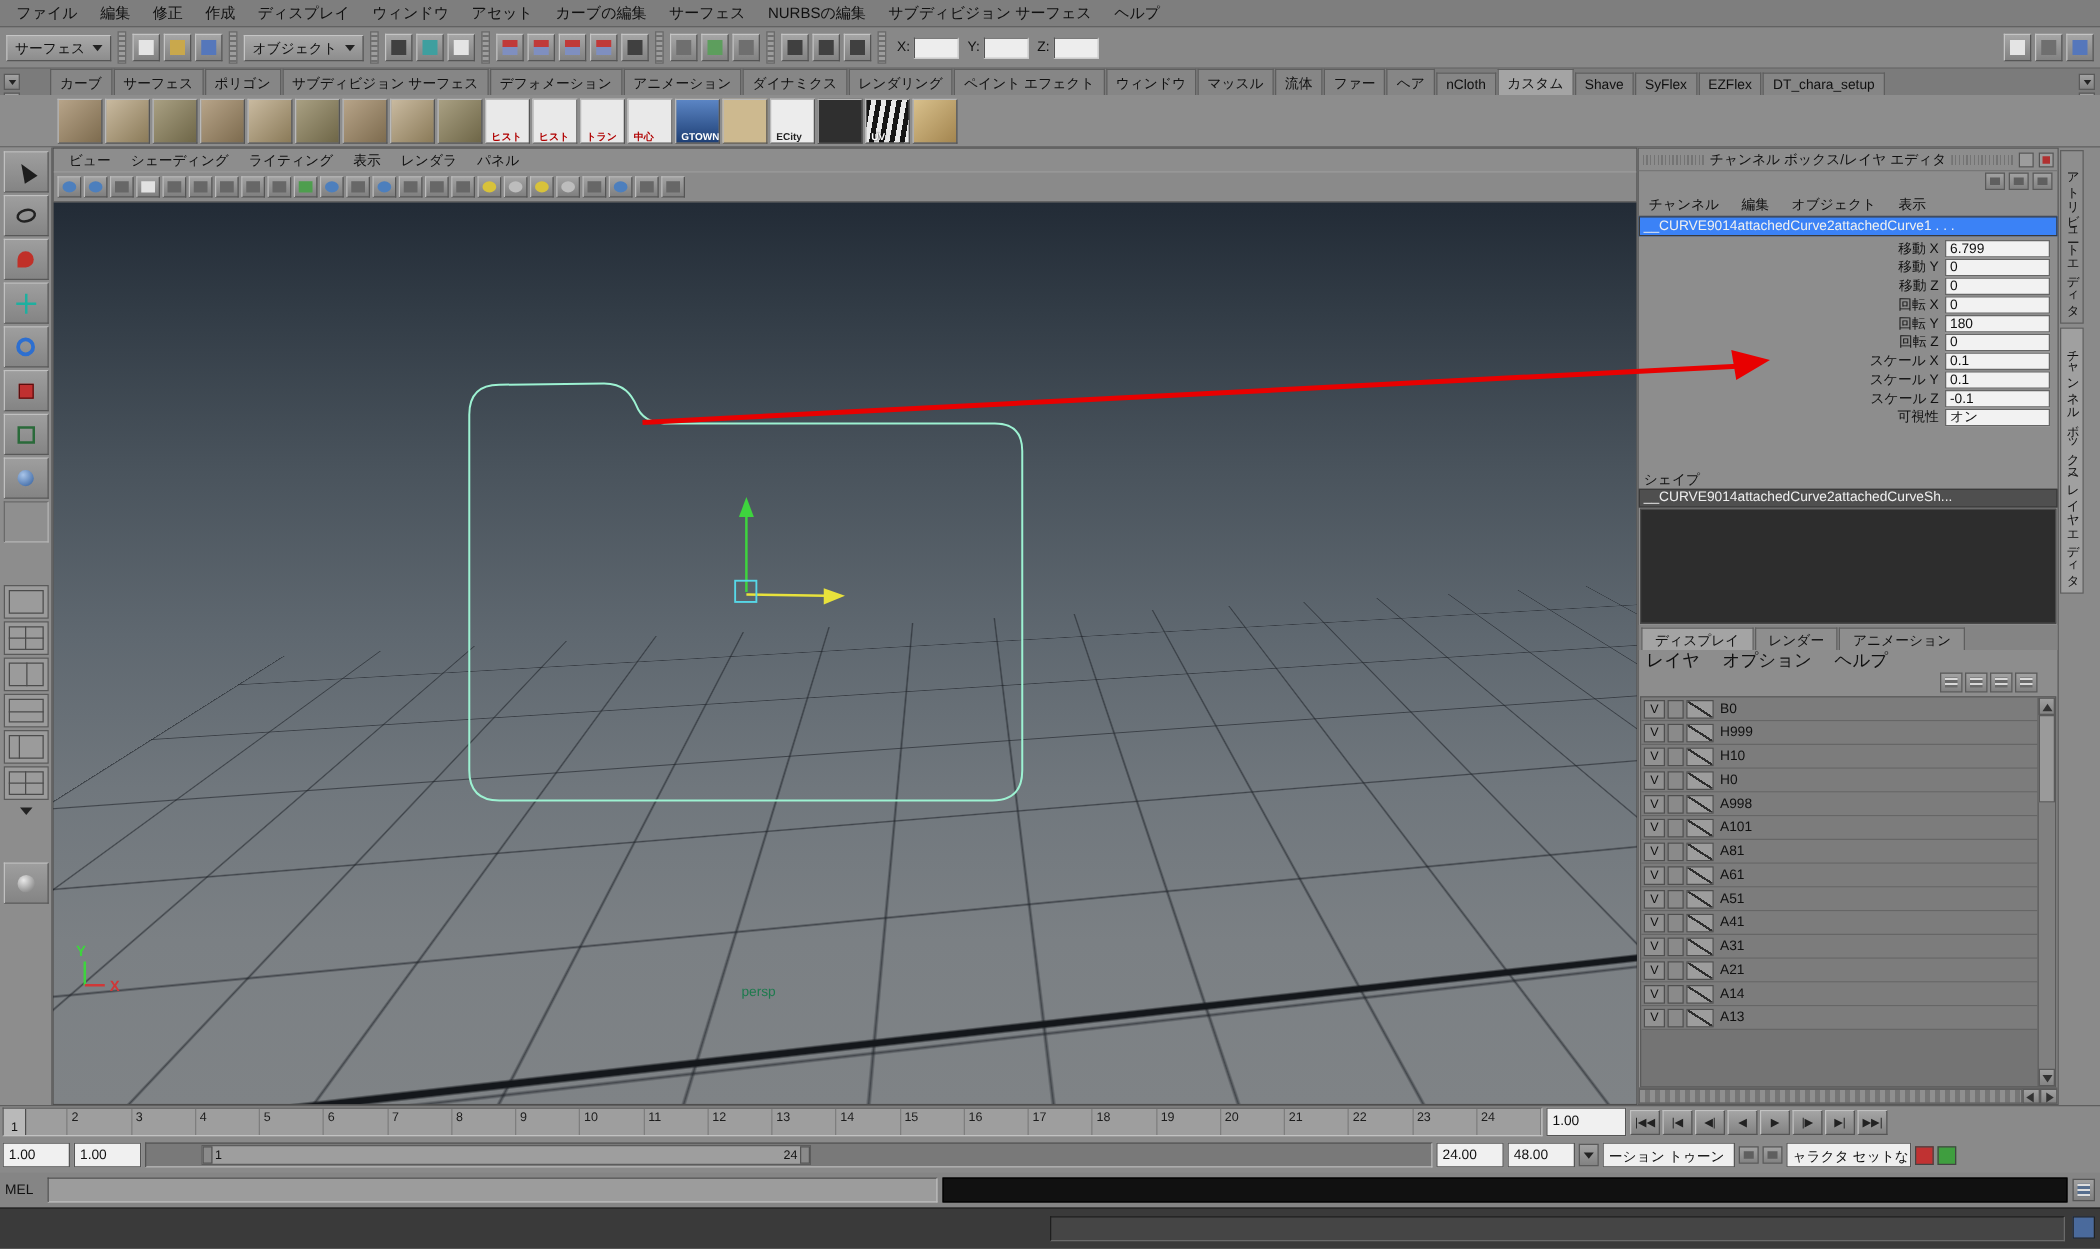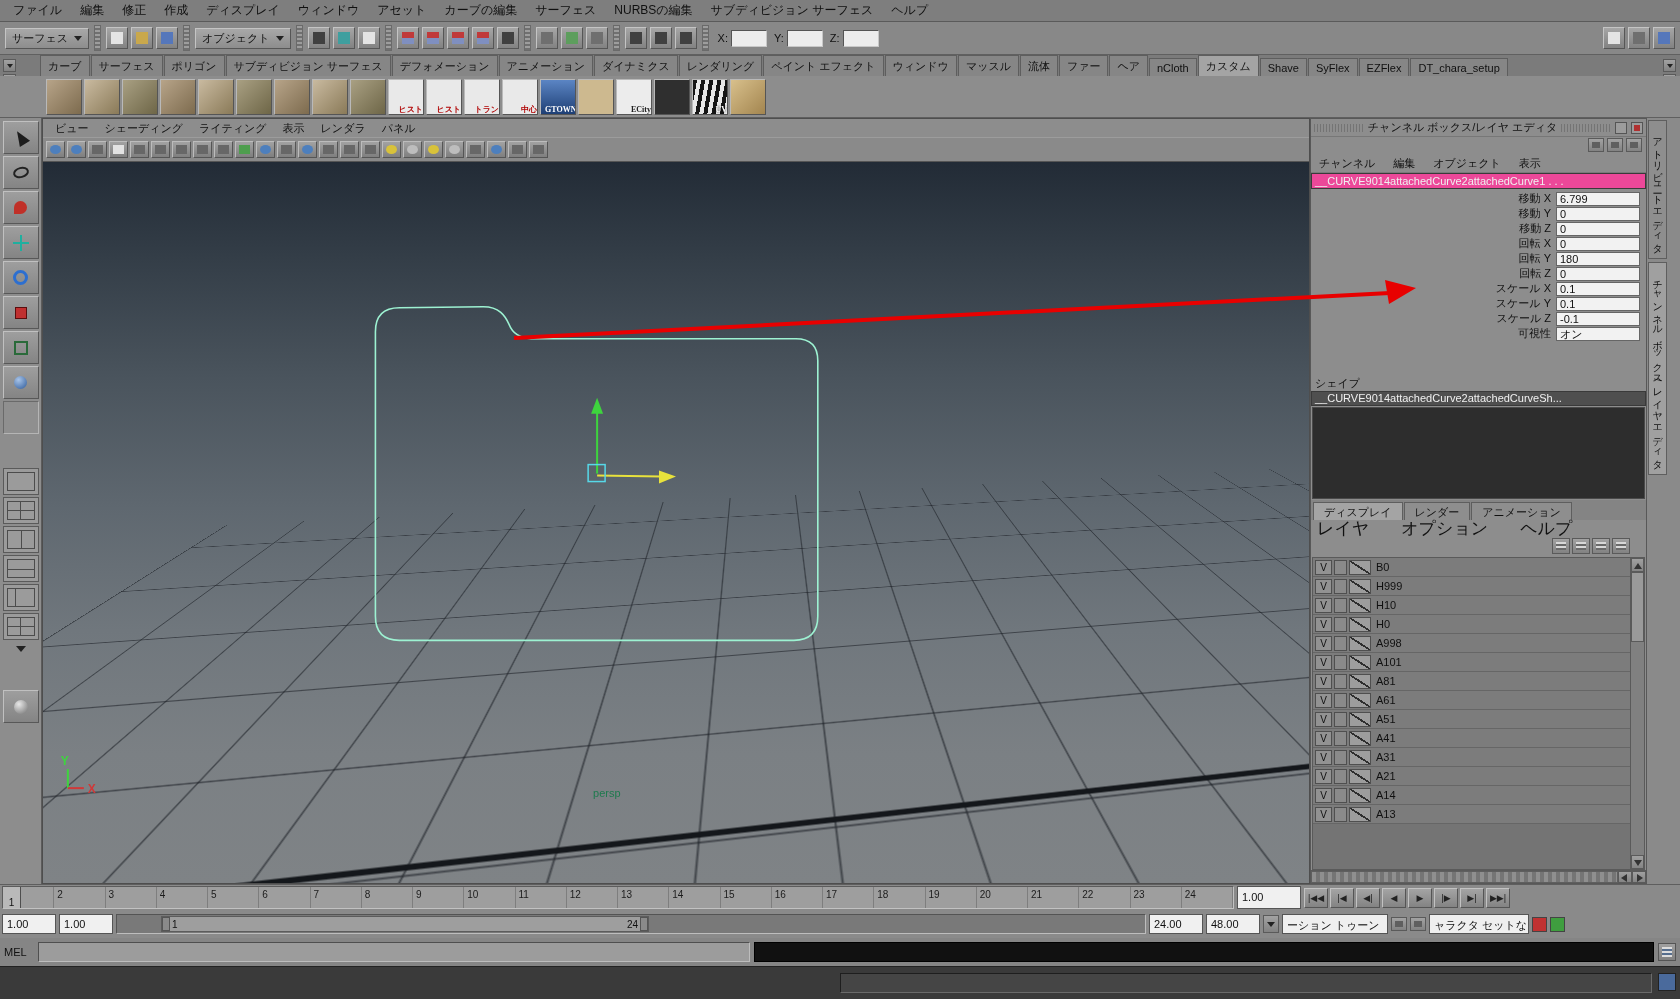--- a/index.html
+++ b/index.html
@@ -23,21 +23,21 @@
 .ib-teal::after{background:#3f9f9f;}.ib-mag::after{background:linear-gradient(#c03a3a 50%,#7f8fc0 50%);}
 .coord-label{font-size:11px;margin-left:4px;}
 .coord-field{width:36px;height:17px;background:#ededed;border:1px solid;border-color:#555 #c8c8c8 #c8c8c8 #555;flex:none;font-size:10px;padding:1px 2px;}
 .spacer{flex:1;}
 
 .shelf-tabs{top:55px;height:21px;background:#7b7b7b;display:flex;align-items:flex-end;gap:1px;padding:0 0 0 40px;}
 .stab{padding:3px 7px 2px;background:#868686;border:1px solid #5e5e5e;border-bottom:none;font-size:11px;white-space:nowrap;flex:none;}
 .stab.active{background:#a4a4a4;}
 .shelf-row{top:76px;height:42px;background:#8d8d8d;border-bottom:1px solid #5f5f5f;display:flex;align-items:center;gap:2px;padding:0 2px 0 46px;}
 .shelf-item{width:36px;height:36px;border:1px solid;border-color:#b9b9b9 #555 #555 #b9b9b9;background:linear-gradient(135deg,#b7a489,#7d6b4e);position:relative;flex:none;}
-.shelf-item .lb{position:absolute;left:4px;right:0;bottom:0;font-size:8px;line-height:9px;text-align:right;color:#101010;overflow:hidden;font-family:Liberation Serif, serif;}
+.shelf-item .lb{position:absolute;left:4px;right:0;bottom:0;font-size:8px;line-height:9px;text-align:left;color:#101010;overflow:hidden;}
 .shelf-row div:nth-of-type(2),.shelf-row div:nth-of-type(5),.shelf-row div:nth-of-type(8){background:linear-gradient(135deg,#c9baa0,#8a7a58);}
 .shelf-row div:nth-of-type(3),.shelf-row div:nth-of-type(6),.shelf-row div:nth-of-type(9){background:linear-gradient(135deg,#a9a083,#6e6647);}
 .shelf-row div:nth-of-type(n+10){background:#e9e9e9;}
 .shelf-row div:nth-of-type(n+10) .lb{color:#b00000;font-weight:bold;}
 .shelf-row div:nth-of-type(14){background:linear-gradient(#5b85c4,#1e3f75);}
 .shelf-row div:nth-of-type(14) .lb{color:#fff;}
 .shelf-row div:nth-of-type(15){background:#cdb98f;}
 .shelf-row div:nth-of-type(16){background:#ececec;}
 .shelf-row div:nth-of-type(16) .lb{color:#222;}
 .shelf-row div:nth-of-type(17){background:#2f2f2f;}
@@ -92,32 +92,32 @@
 .cb-title{height:18px;display:flex;align-items:center;gap:4px;padding:0 3px;border-bottom:1px solid #777;flex:none;}
 .grip{flex:1;height:8px;background:repeating-linear-gradient(90deg,#747474 0 1px,transparent 1px 3px);}
 .cb-title .t{font-size:11px;white-space:nowrap;}
 .win-btn{width:12px;height:12px;background:#9c9c9c;border:1px solid #555;flex:none;position:relative;}
 .win-btn.close::after{content:"";position:absolute;inset:2px;background:#b03030;}
 .cb-tools{height:18px;display:flex;justify-content:flex-end;gap:3px;padding:1px 4px;flex:none;}
 .mini-icon{width:16px;height:14px;background:linear-gradient(#a2a2a2,#828282);border:1px solid #5a5a5a;position:relative;flex:none;}
 .mini-icon::after{content:"";position:absolute;inset:3px;background:#5f5f5f;}
 .cb-menu{height:18px;display:flex;gap:18px;padding:0 8px;align-items:center;font-size:11px;border-bottom:1px solid #7a7a7a;flex:none;}
 .cb-menu div{white-space:nowrap;}
-.cb-object{height:16px;background:#ec4899;color:#f0f0f0;font-size:11px;line-height:14px;padding:0 3px;white-space:nowrap;overflow:hidden;border:1px solid #3a3a3a;flex:none;}
+.cb-object{height:16px;background:#3b82f6;color:#f0f0f0;font-size:11px;line-height:14px;padding:0 3px;white-space:nowrap;overflow:hidden;border:1px solid #3a3a3a;flex:none;}
 .cb-channels{flex:none;padding:2px 0;}
 .ch-row{display:flex;align-items:center;height:15px;padding-right:6px;}
 .ch-label{flex:1;text-align:right;font-size:11px;padding-right:5px;white-space:nowrap;}
 .ch-value{width:84px;height:14px;background:#f2f2f2;border:1px solid #666;font-size:11px;line-height:12px;padding:0 3px;flex:none;}
 .cb-shape-label{height:16px;font-size:11px;padding:1px 4px;flex:none;margin-top:32px;}
 .cb-shape-name{height:15px;background:#4f4f4f;color:#f0f0f0;font-size:11px;line-height:13px;padding:0 3px;white-space:nowrap;overflow:hidden;border:1px solid #3a3a3a;flex:none;}
 .cb-empty{height:92px;background:#2d2d2d;border:1px solid #4a4a4a;margin:1px;flex:none;}
 .le-tabs{height:20px;display:flex;gap:1px;padding:2px 2px 0;background:#848484;flex:none;}
 .le-tab{padding:2px 10px;background:#8e8e8e;border:1px solid #5e5e5e;border-bottom:none;font-size:11px;white-space:nowrap;}
 .le-tab.active{background:#a4a4a4;}
-.le-menu{height:17px;display:flex;gap:32px;padding:0 6px;align-items:center;font-size:17px;flex:none;}
+.le-menu{height:17px;display:flex;gap:18px;padding:0 6px;align-items:center;font-size:14px;flex:none;}
 .le-icons{height:20px;display:flex;justify-content:flex-end;gap:2px;padding:1px 16px 1px 4px;flex:none;}
 .le-icon{width:18px;height:16px;background:linear-gradient(#a2a2a2,#828282);border:1px solid #5a5a5a;position:relative;flex:none;}
 .le-icon::after{content:"";position:absolute;inset:3px;background:repeating-linear-gradient(180deg,#d8d8d8 0 2px,#6a6a6a 2px 4px);}
 .le-list{flex:1;position:relative;background:#747474;border:1px solid #5a5a5a;margin:0 1px;overflow:hidden;}
 .le-rows{position:absolute;left:0;top:0;right:14px;}
 .lrow{display:flex;align-items:center;height:19px;border-bottom:1px solid #666;background:#7c7c7c;padding-left:2px;gap:2px;}
 .l-vis{width:17px;height:15px;background:#929292;border:1px solid #4f4f4f;font-size:10px;line-height:13px;text-align:center;flex:none;}
 .l-mid{width:13px;height:15px;background:#8a8a8a;border:1px solid #4f4f4f;flex:none;}
 .l-swatch{width:22px;height:15px;background:#9d9d9d;border:1px solid #4f4f4f;background-image:linear-gradient(to top right,transparent 46%,#2e2e2e 46%,#2e2e2e 54%,transparent 54%);flex:none;}
 .l-name{font-size:11px;padding-left:3px;white-space:nowrap;}

